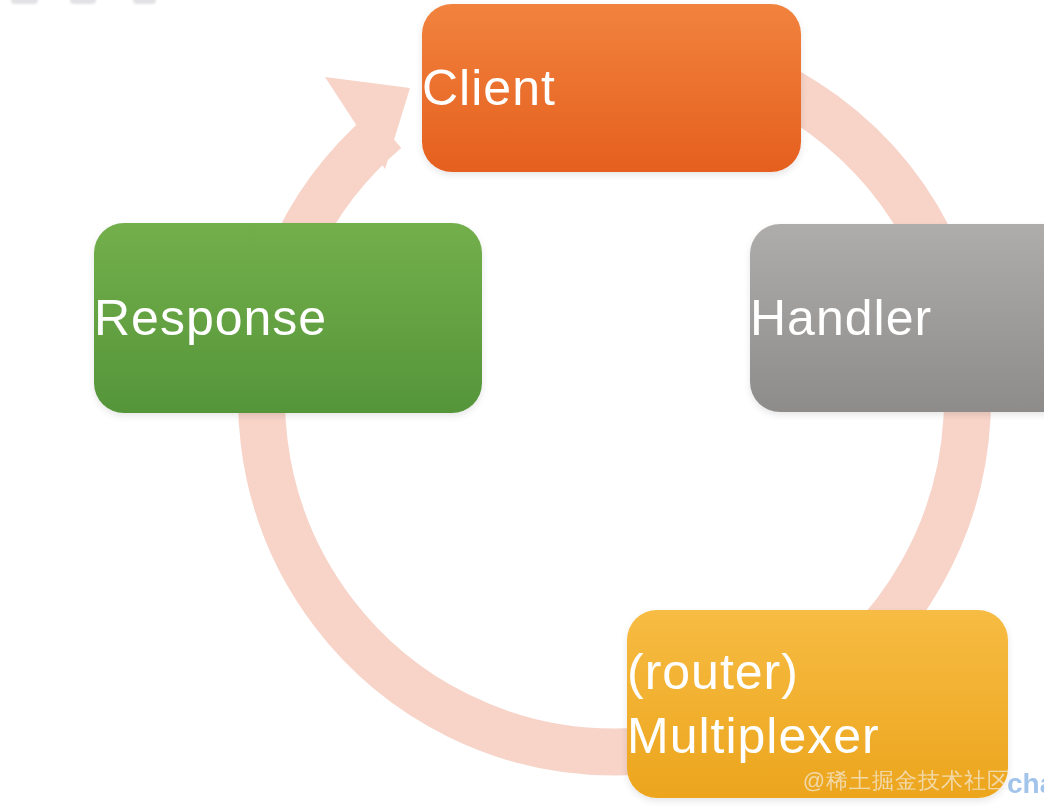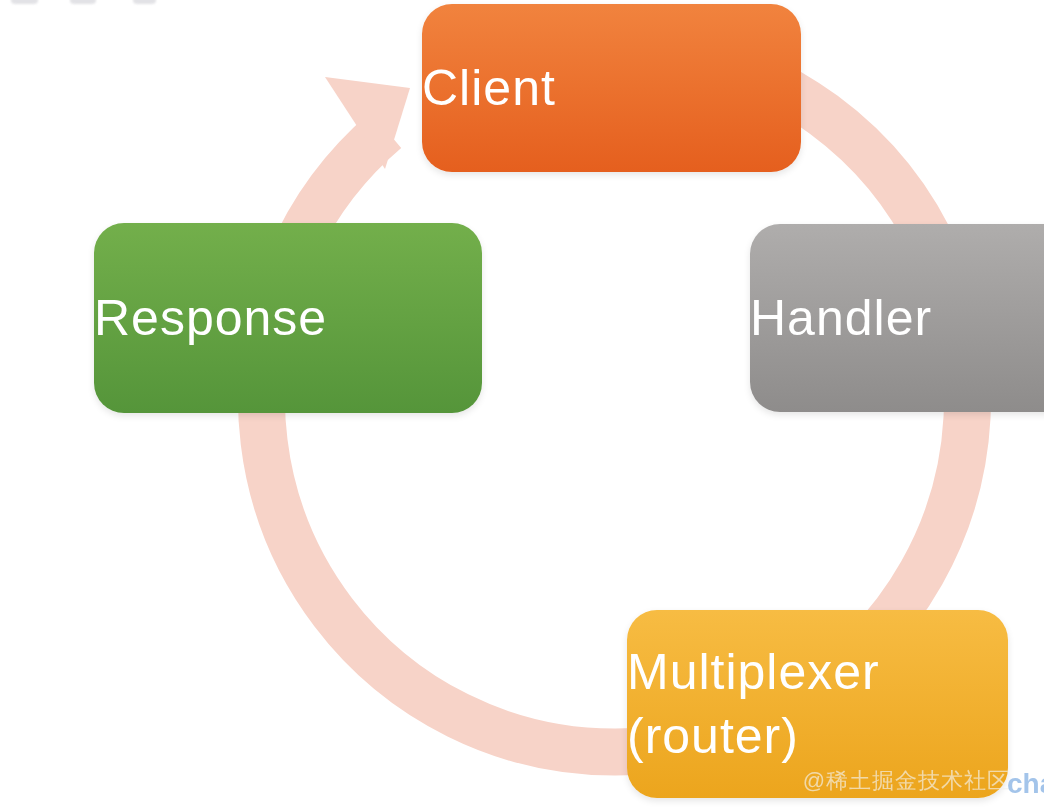--- a/index.html
+++ b/index.html
@@ -93,22 +93,22 @@
 
   <div class="node node-client">
     <span>Client</span>
   </div>
 
   <div class="node node-request">
     <span>Handler</span>
   </div>
 
   <div class="node node-multiplexer">
+    <span>(router)</span>
     <span>Multiplexer</span>
-    <span>(router)</span>
   </div>
 
 
   <div class="node node-response">
     <span>Response</span>
   </div>
 
   <div class="smudge smudge-1"></div>
   <div class="smudge smudge-2"></div>
   <div class="smudge smudge-3"></div>

